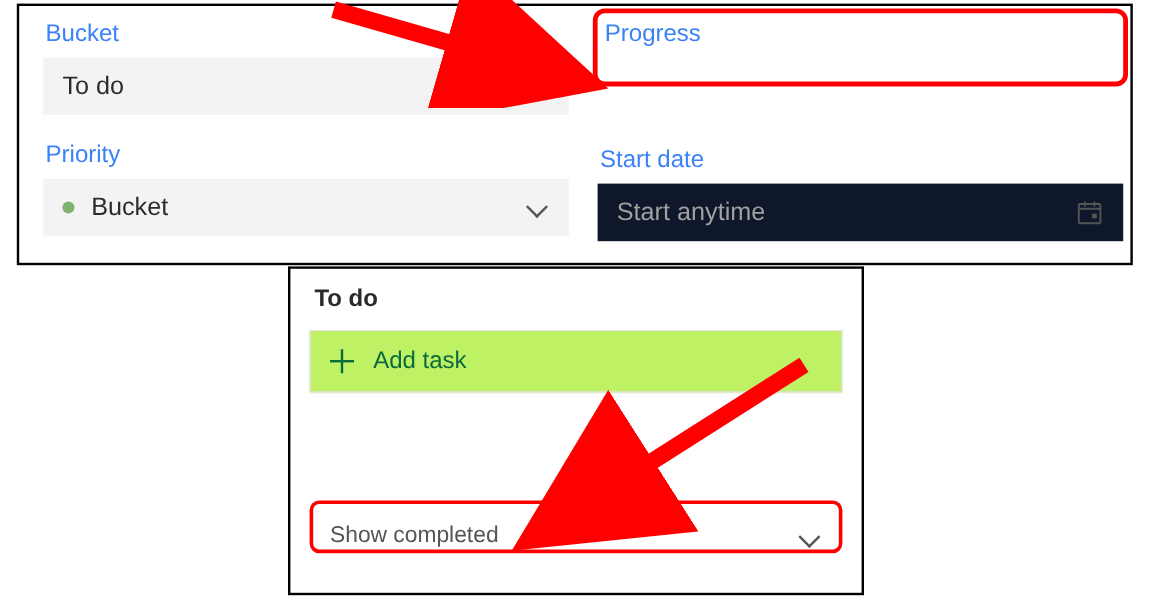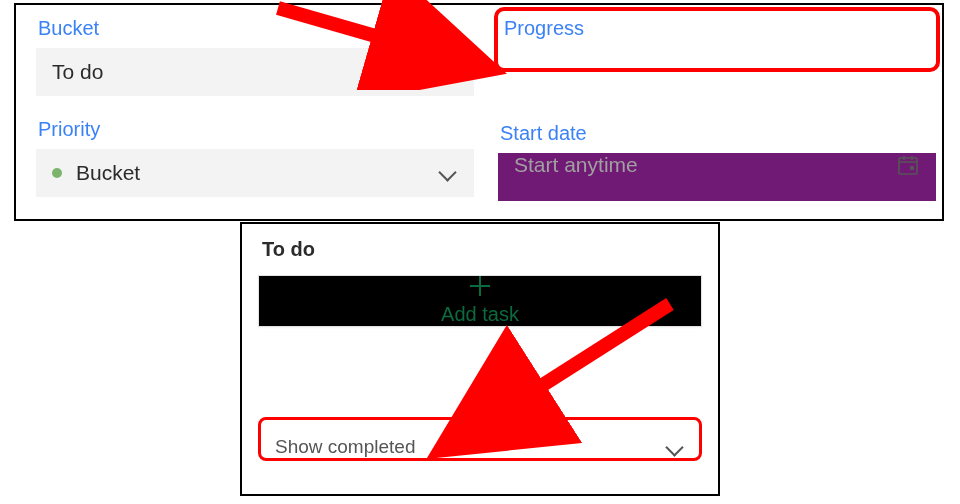--- a/index.html
+++ b/index.html
@@ -75,23 +75,23 @@
     display: inline-flex; align-items: center; justify-content: center;
   }
 
   .priority-dot {
     width: 10px; height: 10px; border-radius: 50%;
     background: #7db36d;
     display: inline-block;
   }
 
   .date-input {
-    display: flex; justify-content: space-between;
+    display: flex; align-items: center; justify-content: space-between;
     height: 48px; padding: 0 16px;
-    background: #701a75;
+    background: #0f172a;
     font-size: 21px;
     color: #a0a0a0;
   }
   .cal-icon svg { display:block; }
 
   
   .arrow-top {
     position: absolute;
     left: 270px; top: 0px;
     pointer-events: none;
@@ -107,25 +107,24 @@
     padding: 8px 16px 12px 16px;
   }
   .column-title {
     font-size: 20px; font-weight: 600; color: #2b2b2b;
     margin: 6px 4px 14px 4px;
   }
   .add-task {
     display: flex; align-items: center; gap: 16px;
     height: 52px;
     border: 1px solid #e2e2e2;
-    background: #000000;
+    background: #bef264;
     padding: 0 16px;
     cursor: pointer;
     box-shadow: 0 1px 2px rgba(0,0,0,0.05);
-    flex-direction: column;
   }
   .plus {
     width: 20px; height: 20px; position: relative; display: inline-block;
   }
   .plus::before, .plus::after {
     content: ""; position: absolute; background: #0b6a3e;
   }
   .plus::before { left: 9px; top: 0; width: 2px; height: 20px; }
   .plus::after  { top: 9px; left: 0; height: 2px; width: 20px; }
   .add-task-label { color: #0b6a3e; font-size: 20px; }

